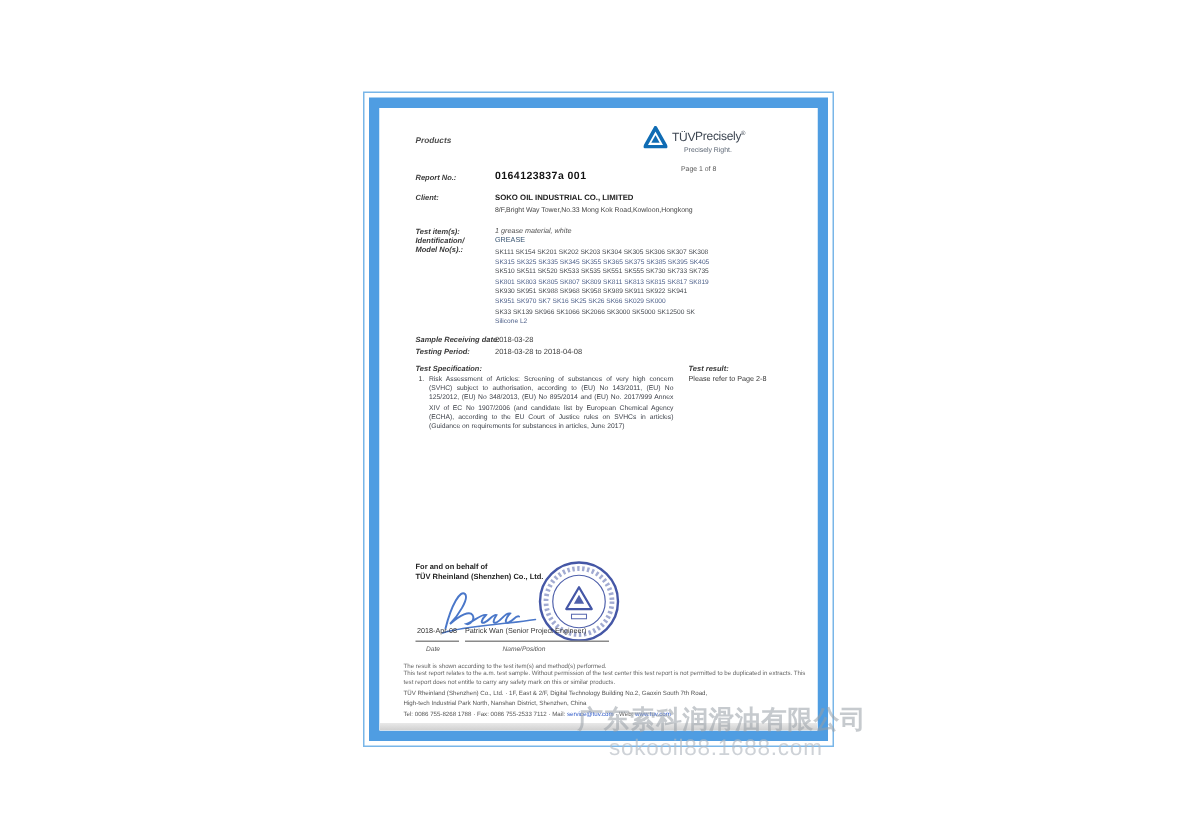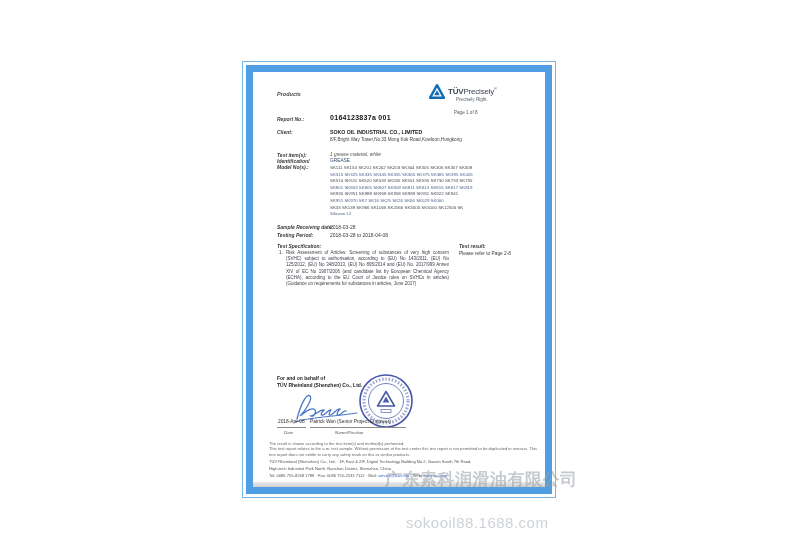--- a/index.html
+++ b/index.html
@@ -59,32 +59,32 @@
     position:absolute;left:16px;top:369px;width:272px;
     font-size:4.1px;line-height:1.3;color:#666;
   }
   .footer .addr{color:#555;margin-top:2px;}
   .footer .contact{margin-top:1px;color:#555;}
   .footer .link{color:#2a56c6;}
   
   .logo{position:absolute;left:176px;top:11px;width:110px;height:30px;}
   .logo .tri{position:absolute;left:0;top:1px;width:16px;height:15px;}
   .logo .brand{position:absolute;left:19px;top:3px;font-size:8px;color:#3d4652;letter-spacing:-0.2px;white-space:nowrap;}
-  .logo .brand b{font-weight:bold;margin-top:24px;}
+  .logo .brand b{font-weight:normal;margin-top:24px;}
   .logo .reg{font-size:4px;vertical-align:super;}
   .logo .tagline{position:absolute;left:27px;top:14px;font-size:4.6px;color:#5a6472;}
   
   .wm-cn{
     position:absolute;left:385px;top:468px;z-index:9;
     font-size:17px;font-weight:bold;letter-spacing:.5px;
     color:rgba(152,158,166,.55);white-space:nowrap;
   }
   .wm-url{
     position:absolute;left:406px;top:490px;z-index:9;
-    font-size:15px;color:rgba(180,186,193,.65);letter-spacing:.5px;white-space:nowrap;margin-top:24px;
+    font-size:15px;color:rgba(180,186,193,.65);letter-spacing:.5px;white-space:nowrap;
   }
 </style>
 </head>
 <body>
 
 <div class="frame-outer">
   <div class="frame-thick">
     <div class="doc">
 
       <div class="lbl products">Products</div>

